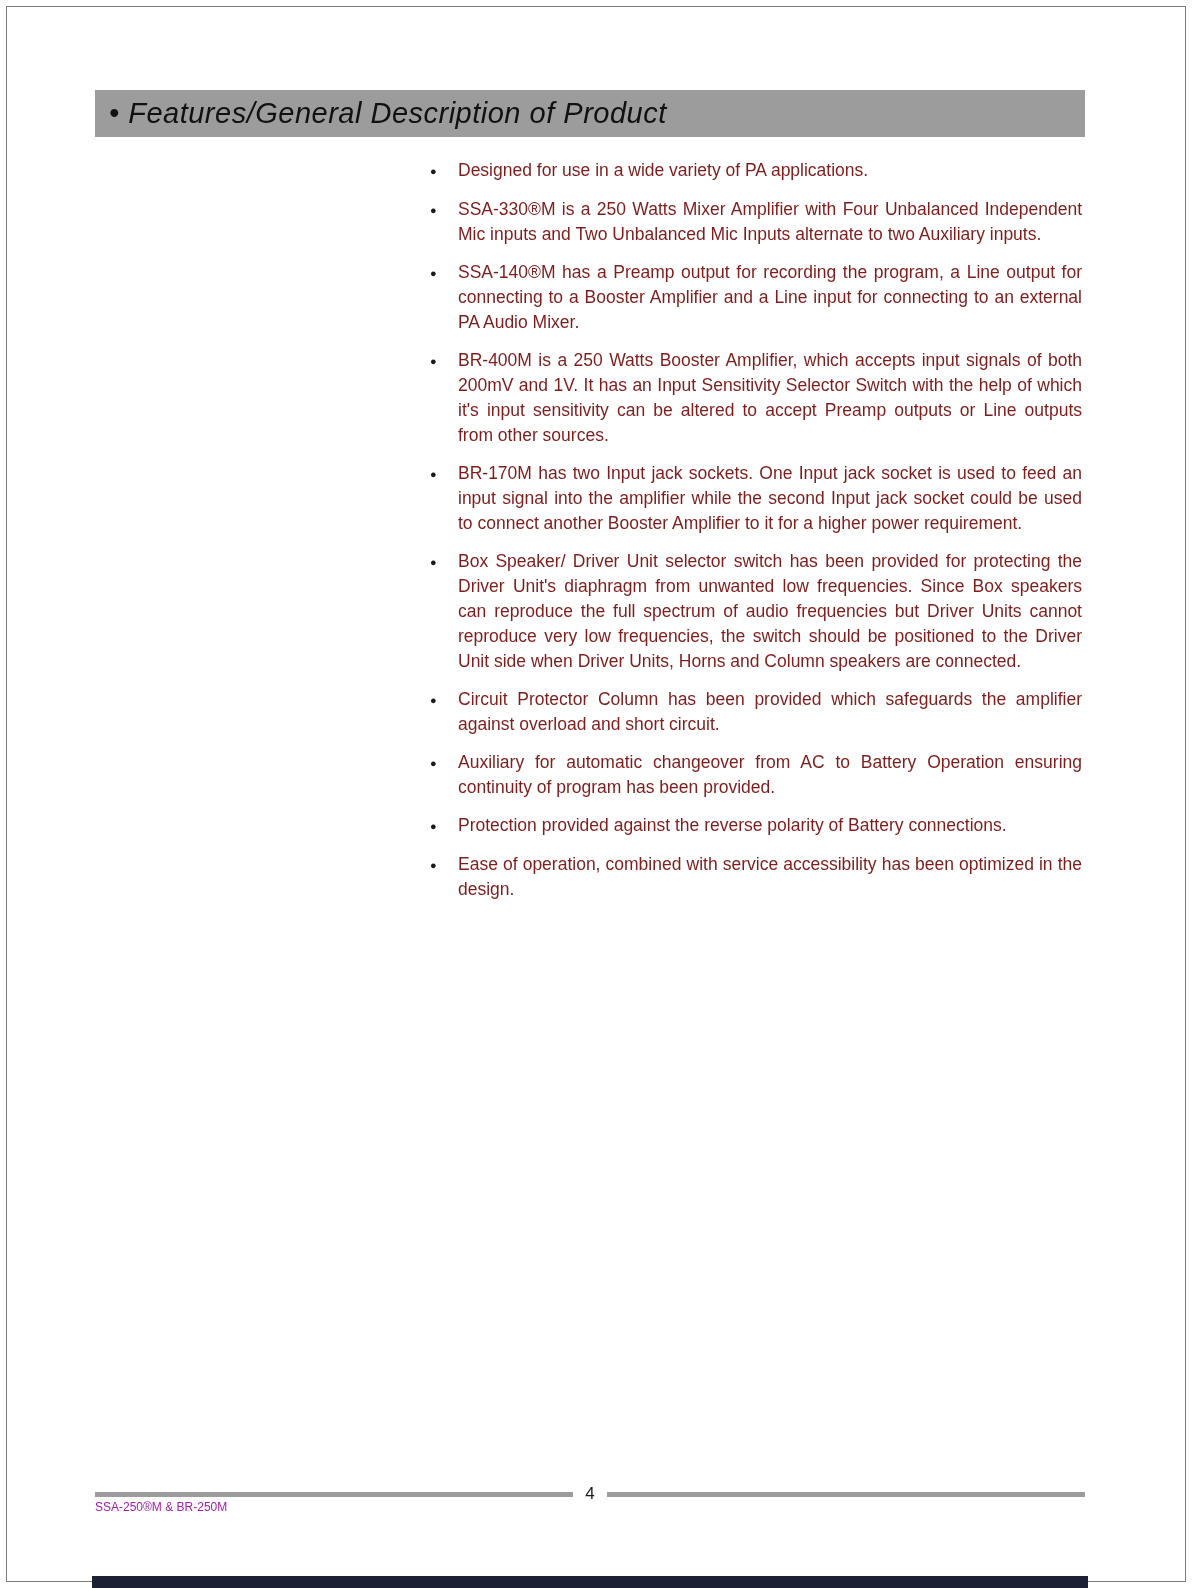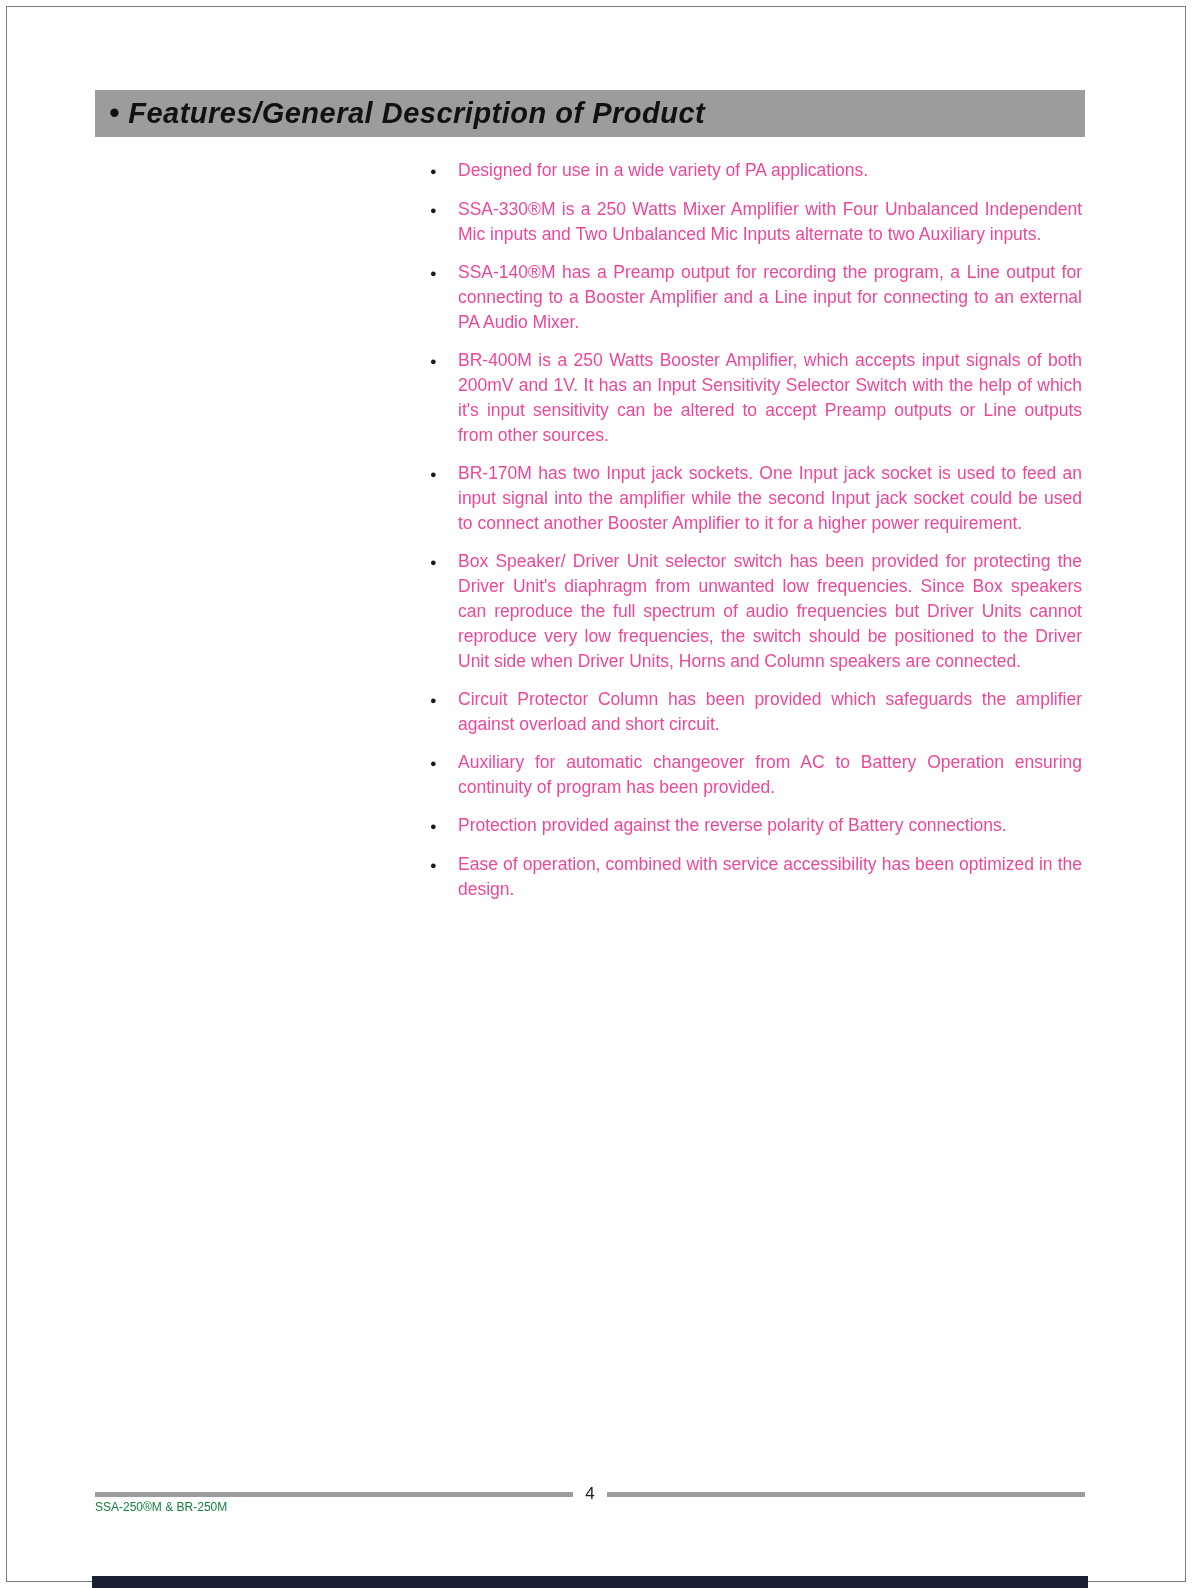--- a/index.html
+++ b/index.html
@@ -29,21 +29,21 @@
     width: 990px;
     height: 47px;
     background: #9c9c9c;
     display: flex;
     align-items: center;
     box-sizing: border-box;
     padding-left: 14px;
   }
   .header-banner .title {
     font-size: 29px;
-    font-weight: bold;
+    font-weight: normal;
     font-style: italic;
     letter-spacing: 0.5px;
     color: #111111;
     white-space: nowrap;
   }
   ul.features {
     position: absolute;
     top: 158px;
     left: 430px;
     width: 652px;
@@ -61,21 +61,21 @@
     font-size: 11px;
     line-height: 25px;
     color: #1a1a1a;
     padding-top: 1px;
   }
   ul.features .ftext {
     flex: 1;
     font-size: 17.5px;
     line-height: 25px;
     text-align: justify;
-    color: #ec4899;
+    color: #7f1d1d;
   }
   .footer-line {
     position: absolute;
     top: 1484px;
     left: 95px;
     width: 990px;
     display: flex;
     align-items: center;
     gap: 12px;
   }
@@ -86,21 +86,21 @@
   }
   .footer-line .pagenum {
     font-size: 17px;
     color: #1a1a1a;
   }
   .footer-model {
     position: absolute;
     top: 1500px;
     left: 95px;
     font-size: 12px;
-    color: #15803d;
+    color: #a21caf;
   }
   .bottom-bar {
     position: absolute;
     top: 1576px;
     left: 92px;
     width: 996px;
     height: 12px;
     background: #1b2035;
   }
 </style>

